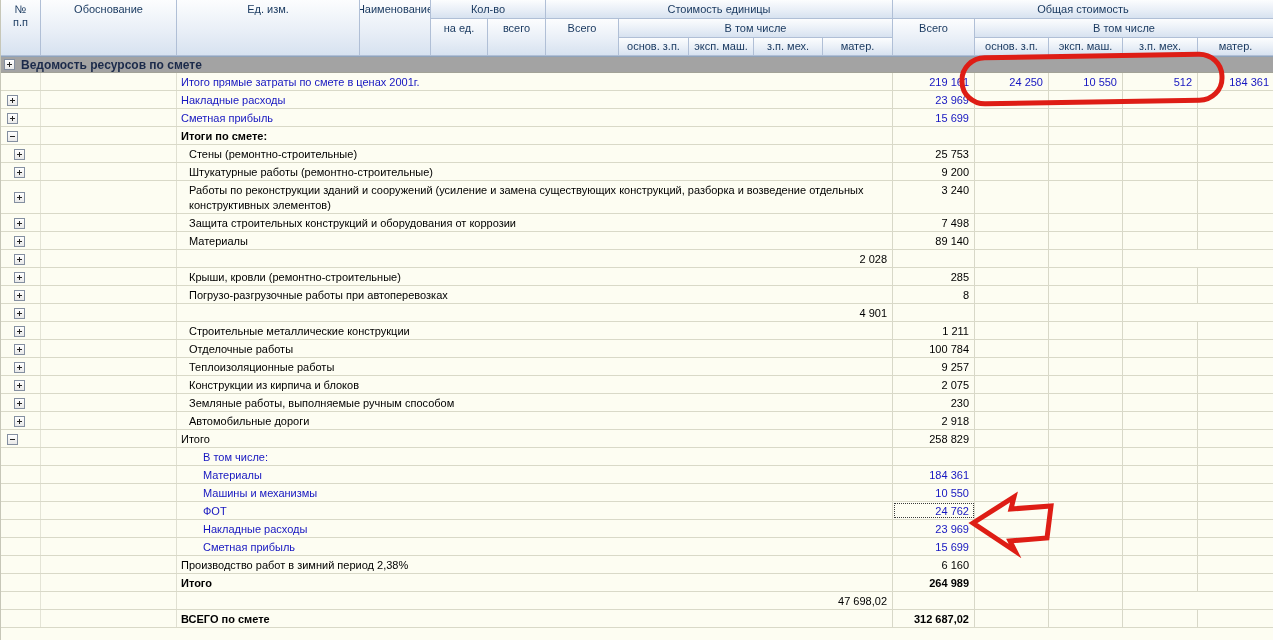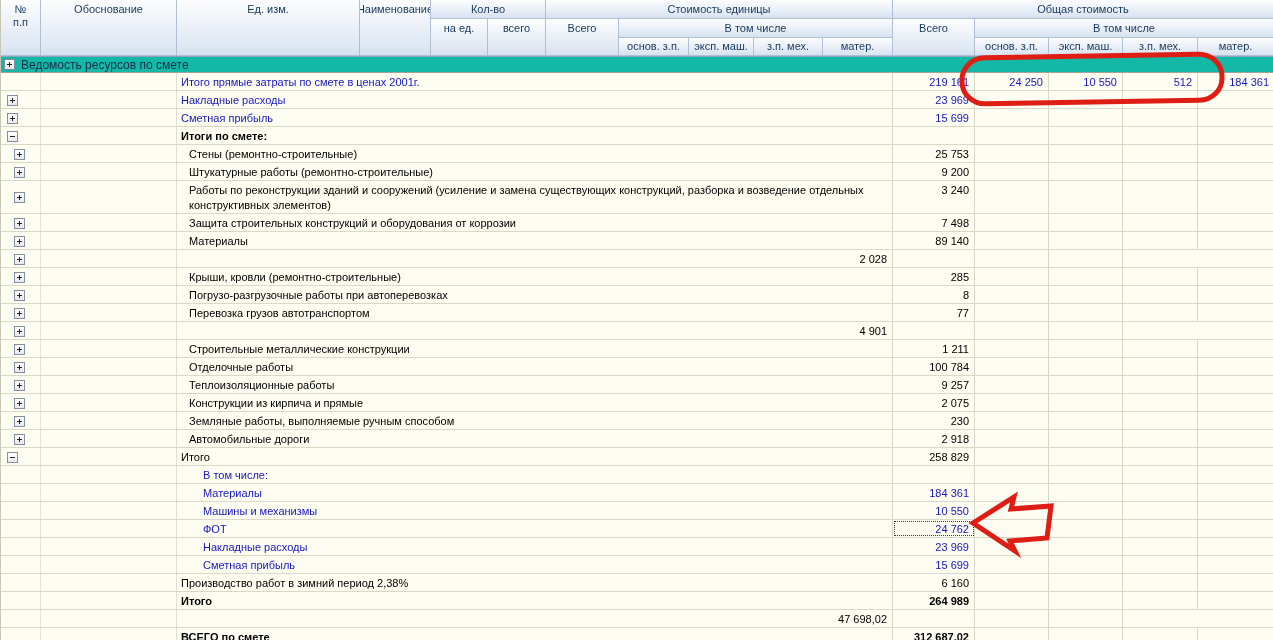--- a/index.html
+++ b/index.html
@@ -10,22 +10,22 @@
   .hdr { display:grid; width:1273px;
          grid-template-columns:40px 136px 183px 71px 57px 58px 73px 70px 65px 69px 70px 82px 74px 74px 75px 76px;
          grid-template-rows:19px 19px 18px; border-bottom:1px solid #8fa3bb; }
   .h { background:linear-gradient(180deg,#fcfdfe 0%,#e9eff7 55%,#d7e2f0 100%);
        border-right:1px solid #b0bfd6; border-bottom:1px solid #b0bfd6;
        color:#17375e; font-size:11px; display:flex; align-items:center; justify-content:center;
        white-space:pre-line; text-align:center; line-height:13px; overflow:hidden; }
   .h.top { align-items:flex-start; padding-top:3px; }
 
   
-  .group-row { height:16px; background:#14b8a6; border-bottom:1px solid #a2a298;
-               display:flex; align-items:center; font-size:12px; font-weight:normal; color:#1b2a4a; }
+  .group-row { height:16px; background:#a3a3a3; border-bottom:1px solid #a2a298;
+               display:flex; align-items:center; font-size:12px; font-weight:bold; color:#1b2a4a; }
   .group-row .expander { margin-left:3px; margin-right:6px; }
 
   
   .row { display:grid; grid-template-columns:40px 136px 716px 82px 74px 74px 75px 76px;
          height:18px; border-bottom:1px solid #d9d9c8; font-size:11px; color:#000; }
   .row.twoline { height:33px; }
   .cell { overflow:visible; line-height:15px; padding-top:1px; }
   .c-icon { border-right:1px solid #e4e4d6; display:flex; align-items:center; }
   .c-just { border-right:1px solid #e0e0d2; }
   .c-name { border-right:1px solid #d8d8c8; white-space:pre-line; line-height:15px; padding-top:2px; }
@@ -222,32 +222,20 @@
         <div class="cell c-v1 num"></div>
         <div class="cell c-v2 num"></div>
         <div class="cell c-v3 num"></div>
         <div class="cell c-v4 num"></div>
       </div>
       <div class="row">
         <div class="cell c-icon">
           <span class="expander plus lvl1"></span>
         </div>
         <div class="cell c-just"></div>
-        <div class="cell c-name ind1"><span>Перевозка грузов автотранспортом</span></div>
-        <div class="cell c-total num">77</div>
-        <div class="cell c-v1 num"></div>
-        <div class="cell c-v2 num"></div>
-        <div class="cell c-v3 num"></div>
-        <div class="cell c-v4 num"></div>
-      </div>
-      <div class="row">
-        <div class="cell c-icon">
-          <span class="expander plus lvl1"></span>
-        </div>
-        <div class="cell c-just"></div>
         <div class="cell c-total num">4 901</div>
         <div class="cell c-v1 num"></div>
         <div class="cell c-v2 num"></div>
         <div class="cell c-v3 num"></div>
         <div class="cell c-v4 num"></div>
       </div>
       <div class="row">
         <div class="cell c-icon">
           <span class="expander plus lvl1"></span>
         </div>
@@ -281,21 +269,21 @@
         <div class="cell c-v1 num"></div>
         <div class="cell c-v2 num"></div>
         <div class="cell c-v3 num"></div>
         <div class="cell c-v4 num"></div>
       </div>
       <div class="row">
         <div class="cell c-icon">
           <span class="expander plus lvl1"></span>
         </div>
         <div class="cell c-just"></div>
-        <div class="cell c-name ind1"><span>Конструкции из кирпича и прямые</span></div>
+        <div class="cell c-name ind1"><span>Конструкции из кирпича и блоков</span></div>
         <div class="cell c-total num">2 075</div>
         <div class="cell c-v1 num"></div>
         <div class="cell c-v2 num"></div>
         <div class="cell c-v3 num"></div>
         <div class="cell c-v4 num"></div>
       </div>
       <div class="row">
         <div class="cell c-icon">
           <span class="expander plus lvl1"></span>
         </div>

